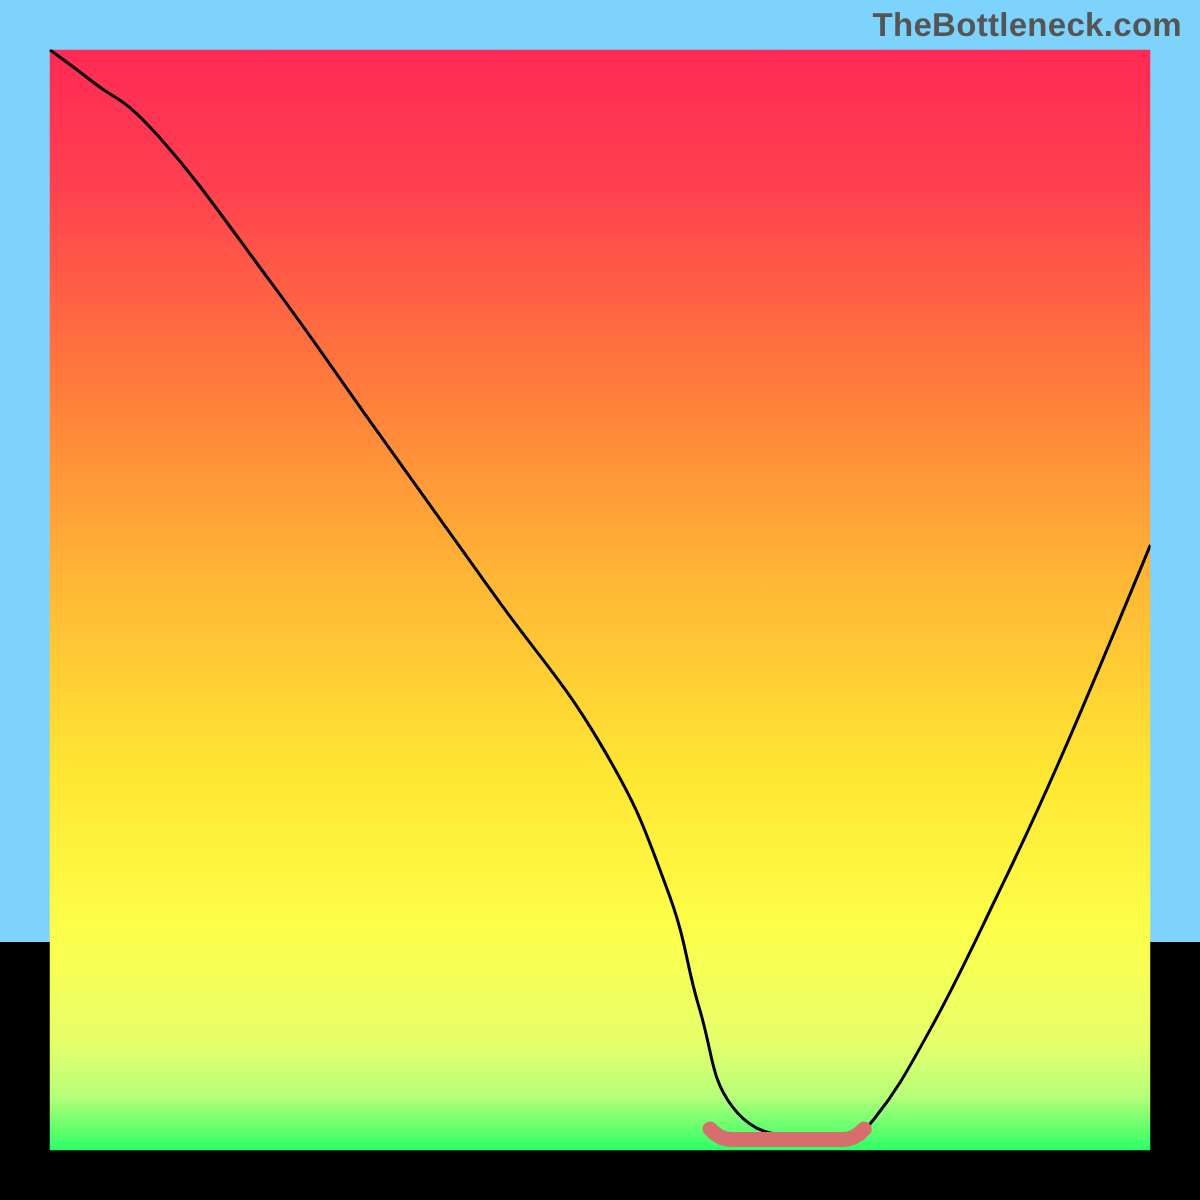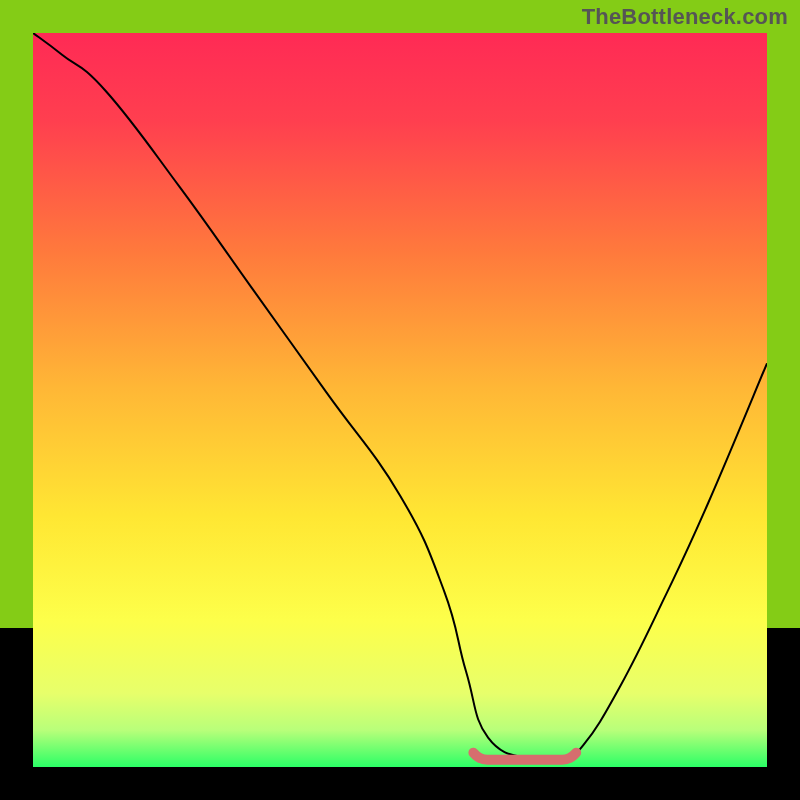--- a/index.html
+++ b/index.html
@@ -8,21 +8,21 @@
     width: 800px;
     height: 800px;
     background: #000;
     font-family: Arial, Helvetica, sans-serif;
     overflow: hidden;
   }
   .frame {
     position: relative;
     width: 800px;
     height: 628px;
-    background: #84cc16;
+    background: #7dd3fc;
   }
   .watermark {
     position: absolute;
     top: 4px;
     right: 12px;
     color: #555;
     font-size: 22px;
     font-weight: 600;
     letter-spacing: 0.2px;
     z-index: 30;

